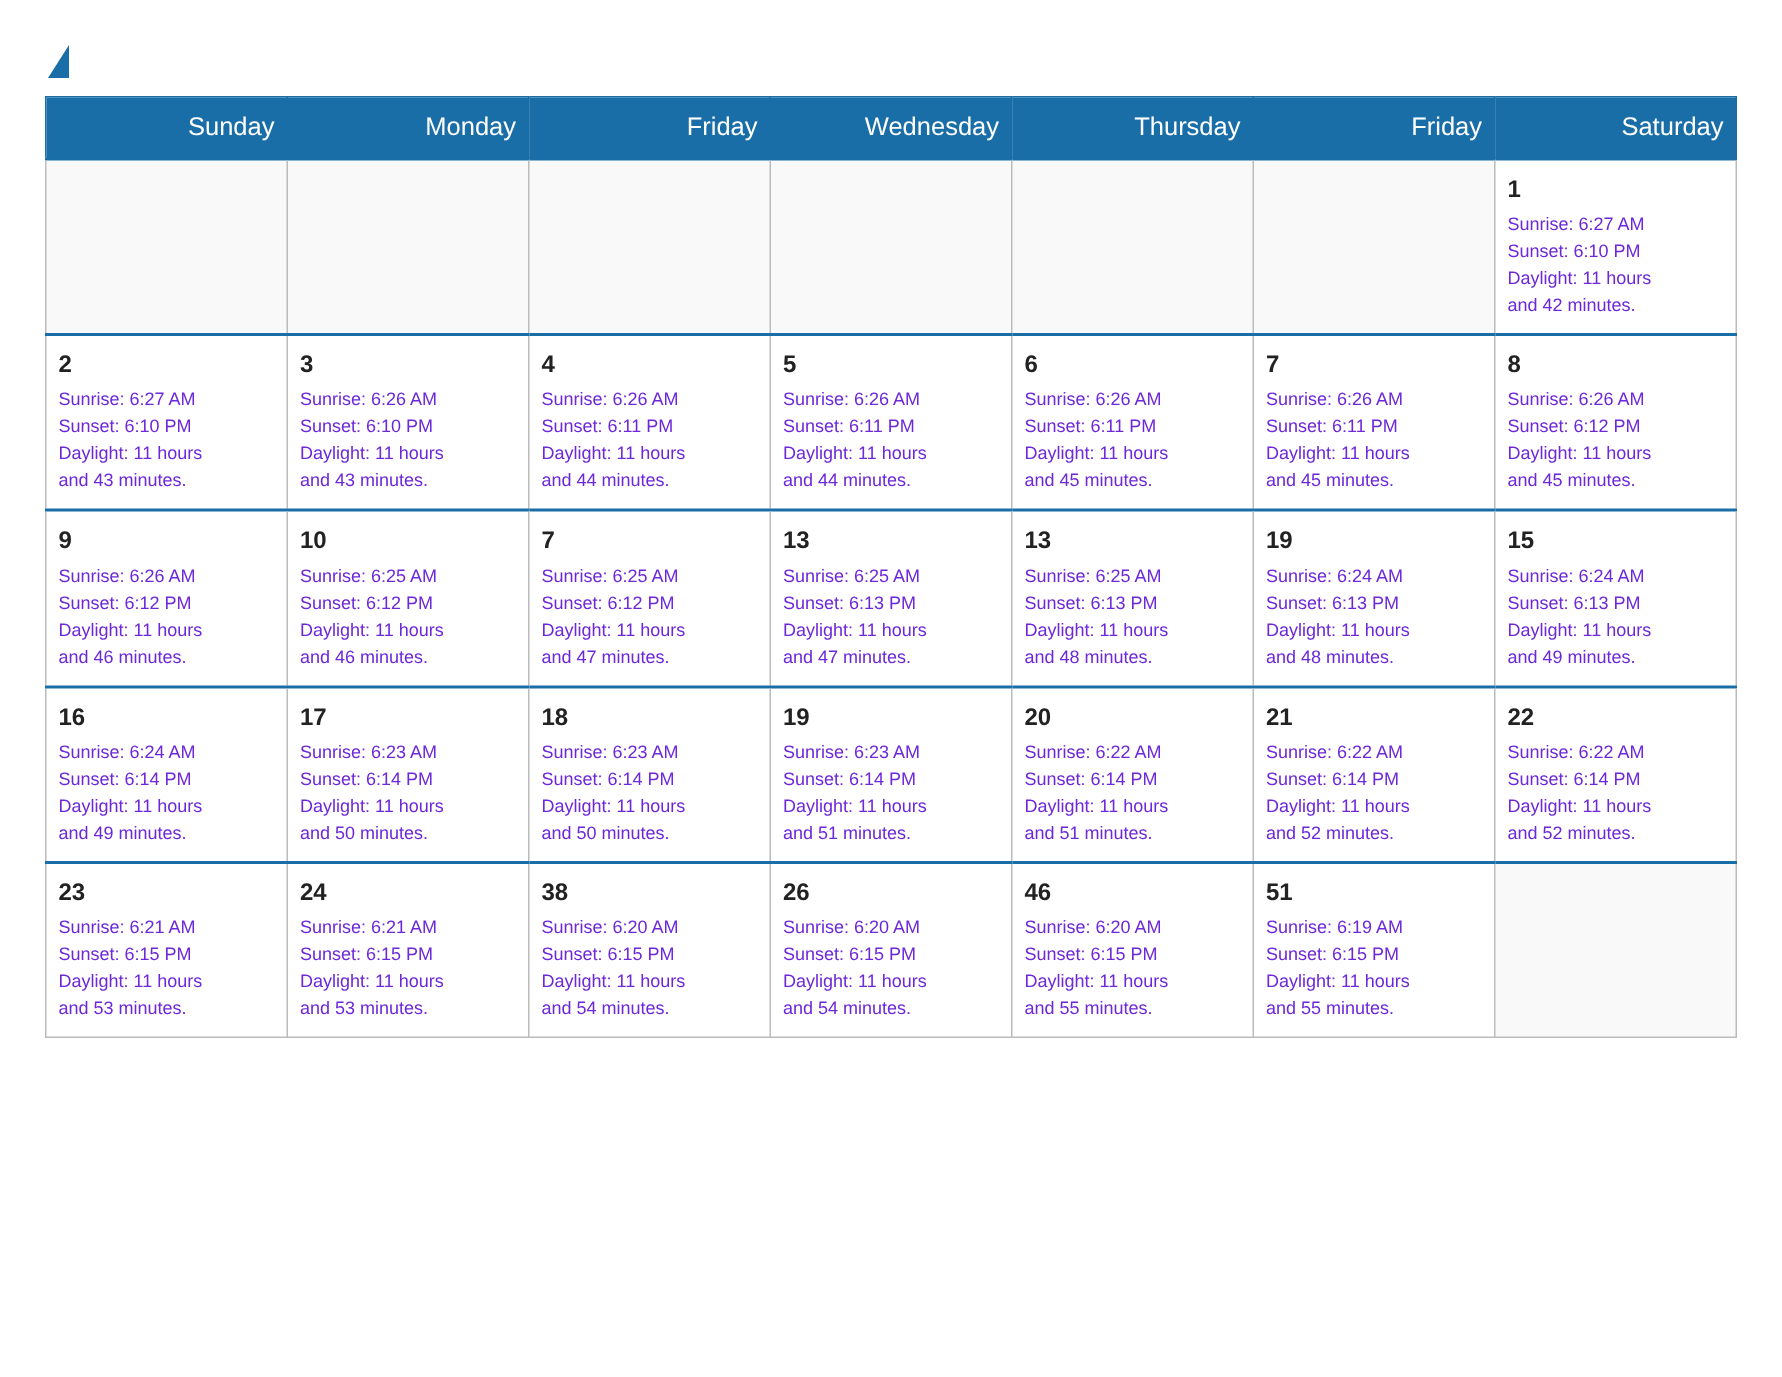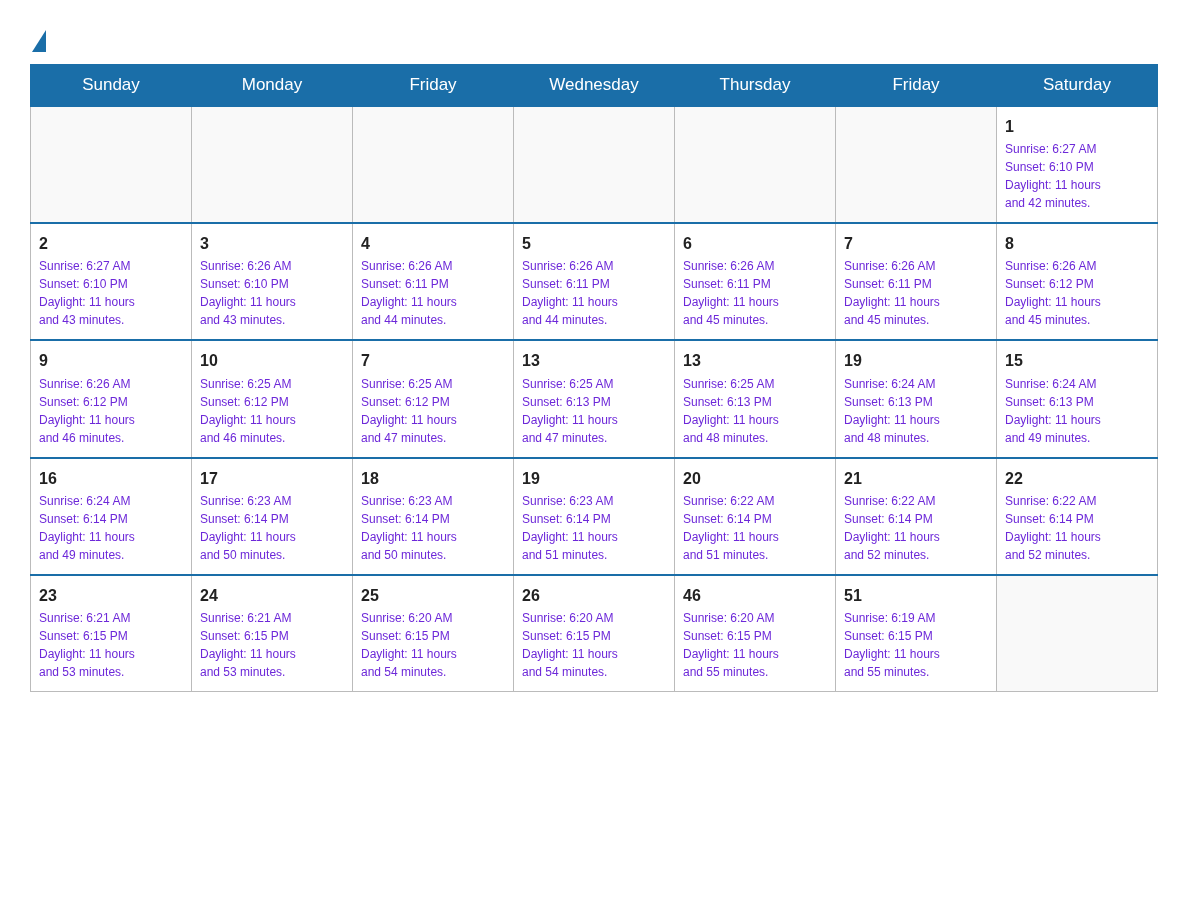--- a/index.html
+++ b/index.html
@@ -65,21 +65,21 @@
       width: 100%;
       border-collapse: collapse;
       border: 1px solid #999;
     }
     .calendar th {
       background-color: #1a6ea8;
       color: #fff;
       font-size: 17px;
       font-weight: normal;
       padding: 10px 8px;
-      text-align: center;
+      text-align: right;
       border: 1px solid #1a6ea8;
       margin-top: 24px;
     }
     .calendar td {
       vertical-align: top;
       padding: 8px 8px 10px 8px;
       border: 1px solid #bbb;
       width: calc(100% / 7);
       min-height: 110px;
       font-size: 12.5px;
@@ -312,21 +312,21 @@
 and 53 minutes.</div>
         </td>
         <td>
           <span class="day-number">24</span>
           <div class="day-info" style="white-space: pre-line;">Sunrise: 6:21 AM
 Sunset: 6:15 PM
 Daylight: 11 hours
 and 53 minutes.</div>
         </td>
         <td>
-          <span class="day-number">25</span>
+          <span class="day-number">38</span>
           <div class="day-info" style="white-space: pre-line;">Sunrise: 6:20 AM
 Sunset: 6:15 PM
 Daylight: 11 hours
 and 54 minutes.</div>
         </td>
         <td>
           <span class="day-number">26</span>
           <div class="day-info" style="white-space: pre-line;">Sunrise: 6:20 AM
 Sunset: 6:15 PM
 Daylight: 11 hours

